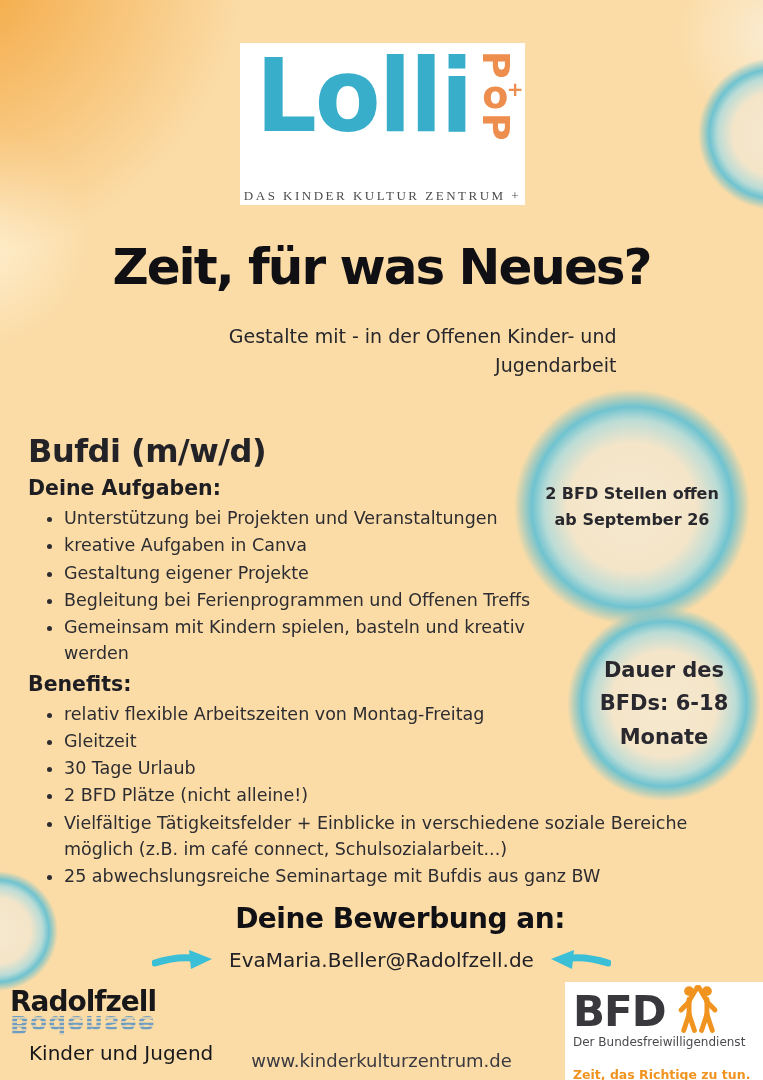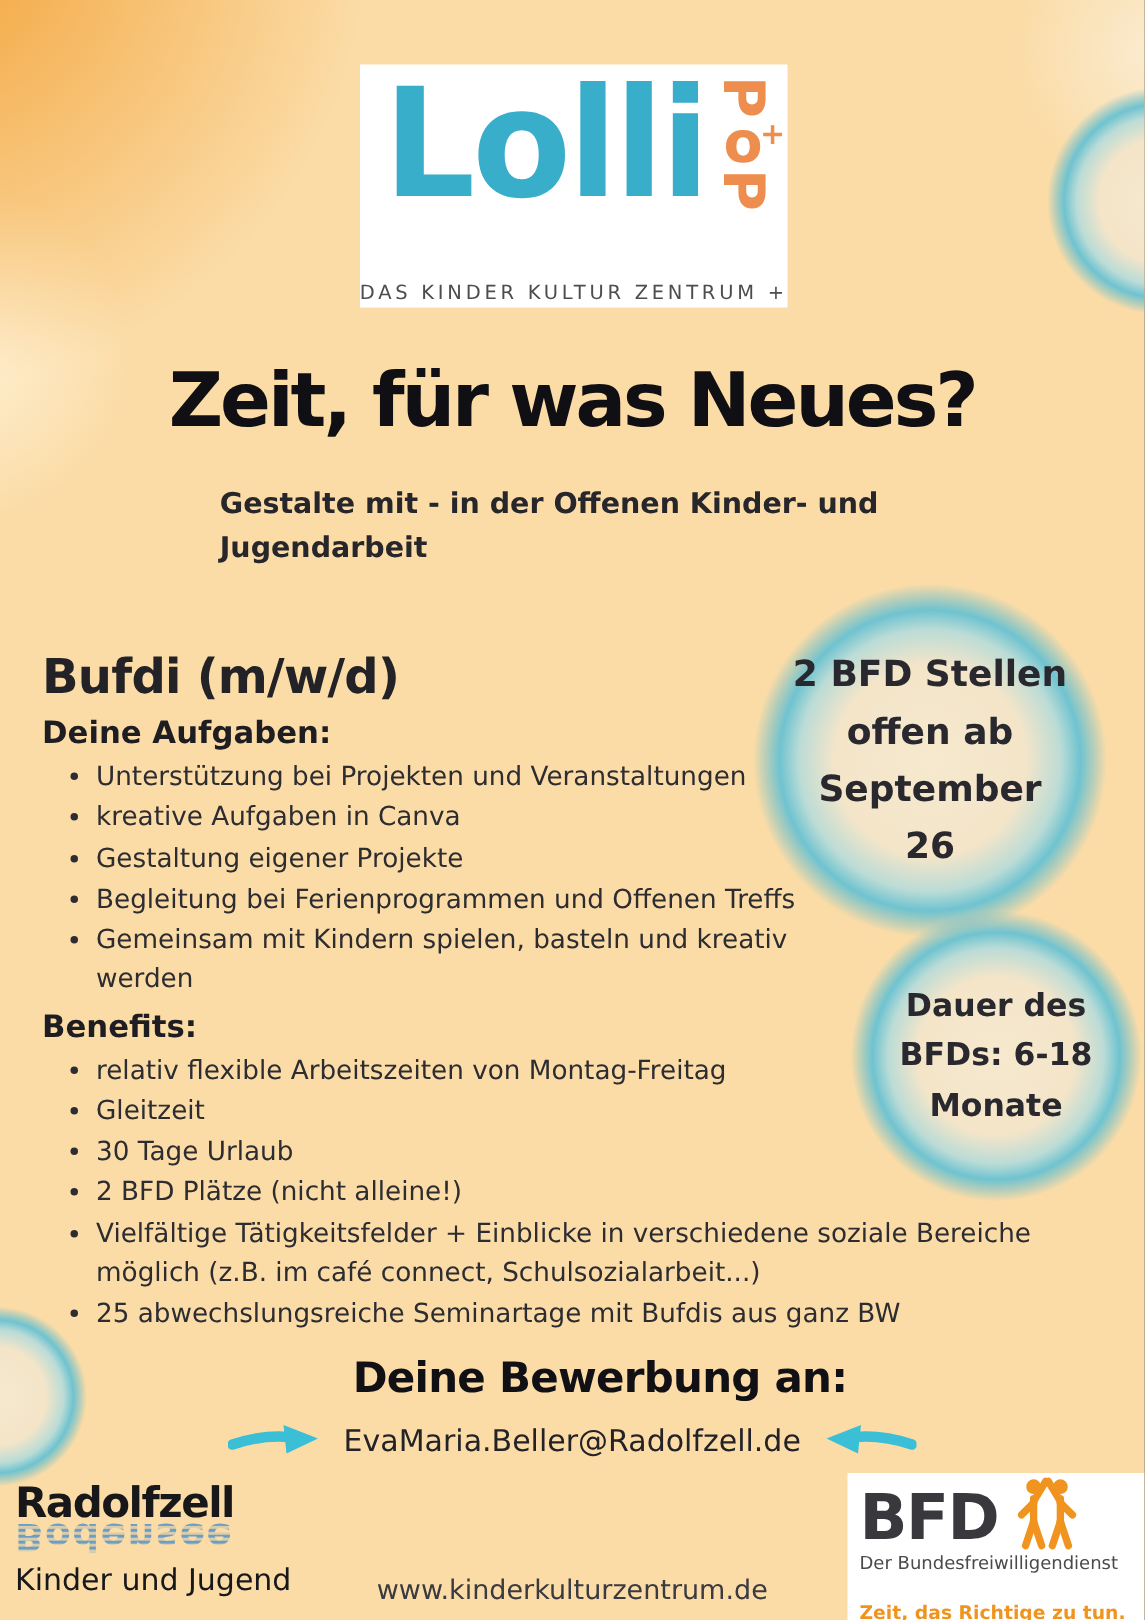--- a/index.html
+++ b/index.html
@@ -21,21 +21,21 @@
     background:radial-gradient(closest-side,
       #F6E9CE 0%, #F4E5C9 54%, #BBDCD6 74%, #6FC3D0 85%,
       rgba(104,190,206,0.45) 93%, rgba(104,190,206,0) 100%);
   }
   .info-bubble {
     display:flex; align-items:center; justify-content:center; text-align:center;
     font-weight:800; color:#28282e;
   }
   .bubble-tr   { left:698px; top:58px;  width:152px; height:152px; }
   .bubble-bl   { left:-62px; top:871px; width:120px; height:120px; }
-  .bubble-info1{ left:502px; top:389px; width:236px; height:236px; font-size:24px; line-height:1.6; }
+  .bubble-info1{ left:514px; top:389px; width:236px; height:236px; font-size:16px; line-height:1.6; }
   .bubble-info1 span { width:190px; }
   .bubble-info2{ left:567px; top:607px; width:194px; height:194px; font-size:21px; line-height:1.6; }
   .bubble-info2 span { width:150px; }
   
   .logo-card {
     position:absolute; left:240px; top:43px; width:285px; height:162px; background:#ffffff;
     display:flex; flex-direction:column; align-items:center; justify-content:space-between;
     padding:6px 6px 9px; z-index:2;gap:46px;
   }
   .logo-art { display:flex; align-items:center; }
@@ -44,30 +44,30 @@
     color:#38AECB; transform:scaleY(1.05);
   }
   .pop-block {
     display:flex; flex-direction:column; align-items:center; justify-content:center;
     color:#EE8E4E; font-weight:800; font-size:38px; line-height:0.82; margin-left:10px;
   }
   .pop-rot { display:inline-block; transform:rotate(90deg); }
   .pop-mid { position:relative; }
   .pop-plus { position:absolute; right:-15px; top:1px; font-size:20px; }
   .logo-tagline {
-    font-size:13px; font-weight:500; letter-spacing:2.5px; color:#4d4d4d; white-space:nowrap;
+    font-size:13px; font-weight:500; letter-spacing:2.5px; color:#4d4d4d; white-space:nowrap;font-family:Liberation Serif, serif;
   }
   
   .headline {
     position:absolute; left:0; top:238px; width:100%; text-align:center; z-index:2;
     font-size:50px; font-weight:800; letter-spacing:-2px; color:#101014;
   }
   .subtitle {
     position:absolute; left:50%; transform:translateX(-50%); top:322px; width:470px;
-    text-align:left; font-size:19px; line-height:1.5; color:#26262b; z-index:2;font-weight:bold;
+    text-align:right; font-size:19px; line-height:1.5; color:#26262b; z-index:2;
   }
   
   .content { position:absolute; left:28px; top:432px; width:690px; z-index:2; }
   .job-title { font-size:32px; font-weight:800; letter-spacing:-0.5px; margin-bottom:6px; color:#222227; }
   .list-heading { font-size:20.5px; font-weight:800; color:#1d1d22; }
   .content ul { margin:5px 0 5px; padding-left:36px; font-size:17.5px; line-height:1.5; color:#2c2c31; }
   .content ul li { margin-bottom:1px; }
   ul.tasks-list { width:560px; }
   ul.benefits-list { width:680px; }
   
@@ -83,21 +83,21 @@
   .arrow-icon { display:block; }
   
   .city-logo { position:absolute; left:10px; top:988px; z-index:2; line-height:1; }
   .city-name { font-size:28px; font-weight:800; letter-spacing:-1px; color:#18181b; }
   .city-reflection {
     font-size:25px; font-weight:800; letter-spacing:1px; color:#74A7CE; opacity:0.9;
     transform:scaleY(-1); margin-top:-4px;
     background:repeating-linear-gradient(180deg,#5e97c5 0 2px, rgba(94,151,197,0.25) 2px 4px);
     -webkit-background-clip:text; background-clip:text; -webkit-text-fill-color:transparent;
   }
-  .city-sub { font-size:20px; font-weight:400; color:#18181b; margin-top:6px; }
+  .city-sub { font-size:20px; font-weight:400; color:#18181b; margin-top:6px;margin-left:19px; }
   .website {
     position:absolute; left:50%; transform:translateX(-50%); top:1050px; z-index:2;
     font-size:18px; color:#3a3a40;
   }
   .bfd-card {
     position:absolute; left:565px; top:982px; width:198px; height:104px; background:#ffffff;
     padding:2px 8px 4px; z-index:3;
   }
   .bfd-top { display:flex; align-items:flex-end; gap:6px; }
   .bfd-abbr { font-size:42px; font-weight:800; color:#39393d; line-height:1.05; letter-spacing:-1px; }

